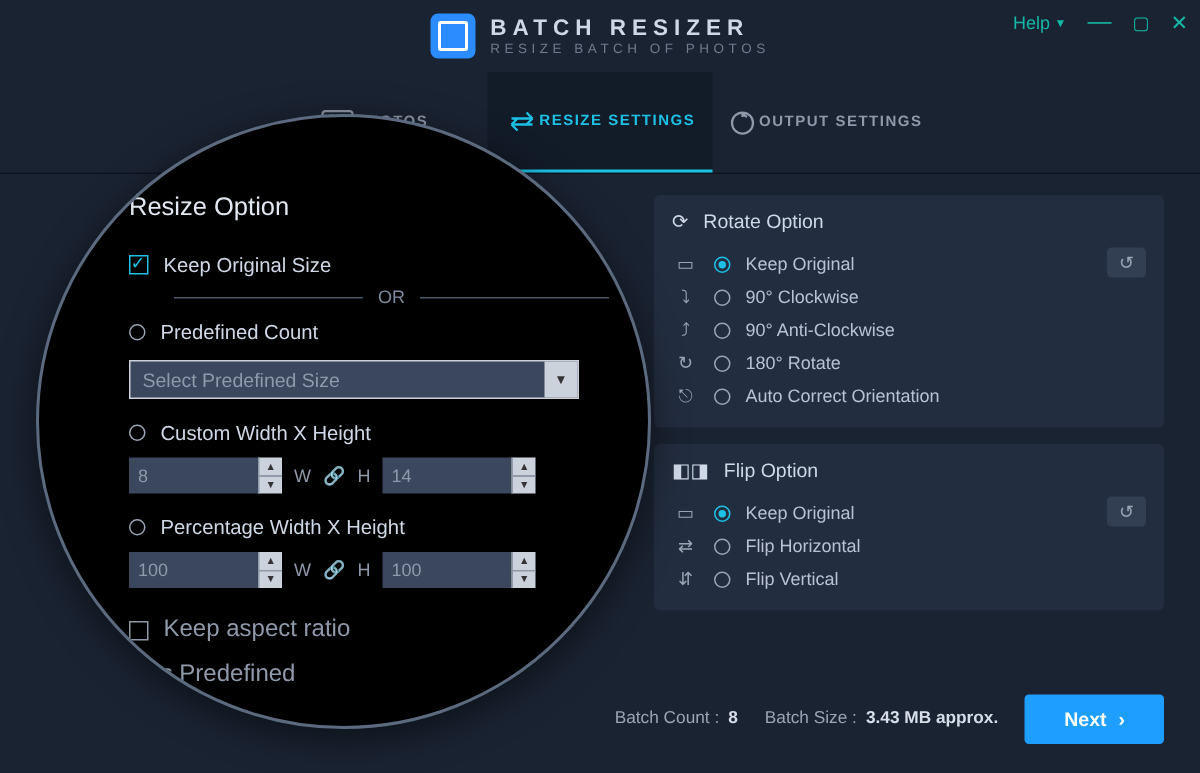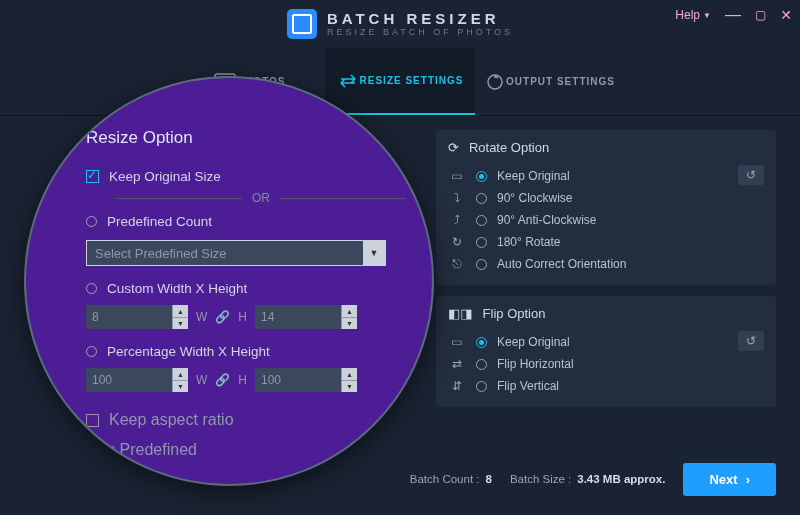--- a/index.html
+++ b/index.html
@@ -1,21 +1,21 @@
 <!DOCTYPE html>
 <html><head>
 <meta charset="utf-8">
 <style>
   * { box-sizing: border-box; margin: 0; padding: 0; font-family: "Segoe UI", Arial, sans-serif; }
   body { width: 800px; height: 515px; background: #1a2332; overflow: hidden; position: relative; }
   .window { width: 800px; height: 515px; position: relative; }
 
   
   .titlebar { height: 48px; display: flex; align-items: center; justify-content: center; position: relative; }
-  .titlebar .controls { position: absolute; right: 8px; top: 6px; display: flex; align-items: center; gap: 14px; color: #f9a8d4; font-size: 12px; justify-content: flex-end; }
+  .titlebar .controls { position: absolute; right: 8px; top: 6px; display: flex; align-items: center; gap: 14px; color: #14b8a6; font-size: 12px; justify-content: flex-end; }
   .titlebar .controls span { cursor: pointer; }
   .titlebar .help { display: flex; align-items: center; gap: 3px; }
   .brand { display: flex; align-items: center; gap: 10px; }
   .brand .logo { width: 30px; height: 30px; background: #2a8cff; border-radius: 5px; position: relative; }
   .brand .logo::after { content:""; position:absolute; inset:5px; border:2px solid #fff; border-radius:2px; }
   .brand .title { display:flex; flex-direction:column; line-height:1; }
   .brand .t1 { color:#cfd8e6; font-size:15px; letter-spacing:4px; font-weight:600; }
   .brand .t2 { color:#6e7a8d; font-size:9px; letter-spacing:3px; margin-top:2px; }
 
   
@@ -40,21 +40,21 @@
   .radio.on{ border-color:#1dc1e6; }
   .resetbtn { position:absolute; right:0; top:0; width:26px; height:20px; background:#323e52; border-radius:3px; display:flex; align-items:center; justify-content:center; color:#9aa5b5; font-size:12px; cursor:pointer; }
 
   
   .bottombar { position:absolute; bottom:18px; left:0; right:0; height:36px; display:flex; align-items:center; justify-content:flex-end; padding: 0 24px; font-size:11.5px; color:#9aa5b5; gap:18px; }
   .bottombar .stats { display:flex; align-items:center; gap:6px; }
   .bottombar .stats b { color:#d5dde9; font-weight:600; }
   .nextbtn { background:#1e9eff; color:#fff; font-size:13px; font-weight:600; padding: 9px 26px; border-radius:3px; display:flex; align-items:center; gap:8px; cursor:pointer; }
 
   
-  .lens { position:absolute; left: 24px; top: 76px; width: 410px; height: 410px; border-radius:50%; border: 2px solid #5c6a80; background:#4c1d95; overflow:hidden; box-shadow: 0 6px 24px rgba(0,0,0,0.5); }
+  .lens { position:absolute; left: 24px; top: 76px; width: 410px; height: 410px; border-radius:50%; border: 2px solid #5c6a80; background:#000000; overflow:hidden; box-shadow: 0 6px 24px rgba(0,0,0,0.5); }
   .lens .inner { position:absolute; left: 60px; top: 50px; width: 320px; color:#cfd8e6; font-size:14px; }
   .lens .sechead { font-size:17px; color:#e2e8f2; margin-bottom:16px; display:flex; align-items:center; gap:8px; }
   .lens .optrow { display:flex; align-items:center; gap:10px; padding:5px 0; font-size:13.5px; color:#cfd8e6; }
   .check { width:13px; height:13px; border:1.5px solid #1dc1e6; position:relative; flex:0 0 auto; }
   .check.on::after{ content:"✓"; position:absolute; left:0; top:-3px; color:#1dc1e6; font-size:12px; }
   .orline { display:flex; align-items:center; gap:10px; color:#7f8ba0; font-size:12px; margin:2px 0 4px 30px; }
   .orline::before, .orline::after { content:""; flex:1; height:1px; background:#4a576d; }
   .dimrow { display:flex; align-items:center; gap:8px; margin-top:4px; padding-left:0; color:#8e99aa; font-size:12px; }
   .numfield { display:flex; align-items:stretch; height:24px; }
   .numfield input { width:86px; background:#3a475d; border:none; color:#8e99aa; padding:0 6px; font-size:12px; outline:none; }

